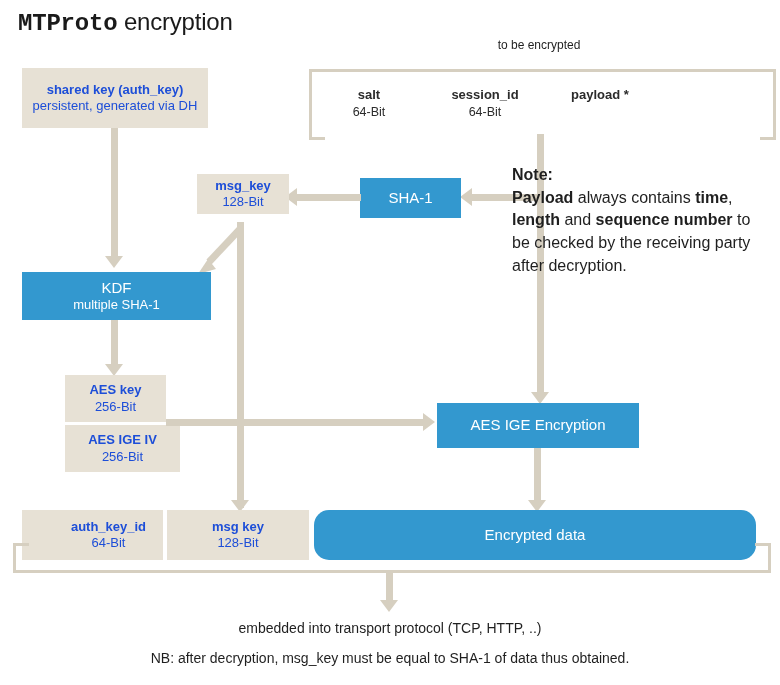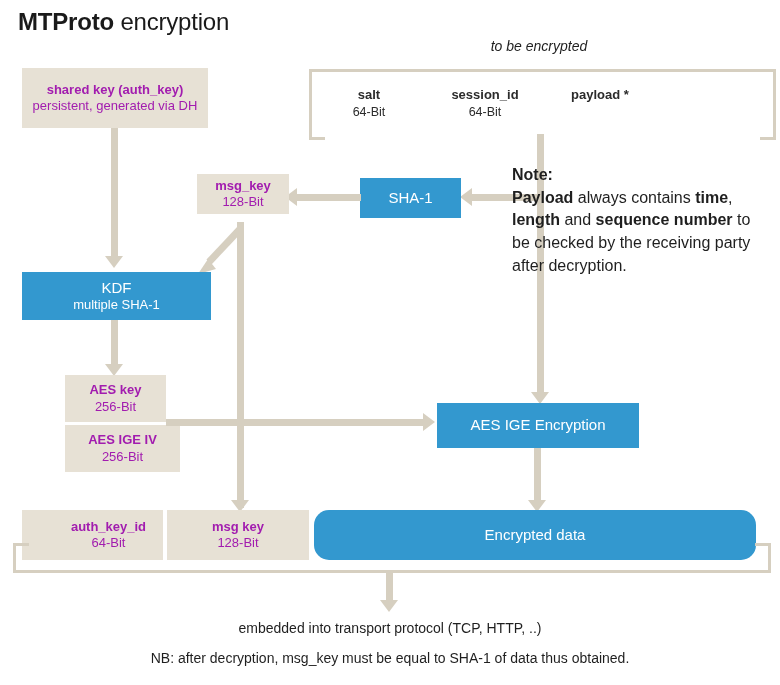--- a/index.html
+++ b/index.html
@@ -18,34 +18,34 @@
   .abs { position: absolute; box-sizing: border-box; }
 
   
   #title {
     left: 18px; top: 8px;
     font-size: 24px;
     color: #1a1a1a;
     letter-spacing: -0.2px;
     white-space: nowrap;
   }
-  #title .bold { font-weight: bold; }
+  #title .bold { font-weight: bold; font-family: Liberation Mono, monospace; }
 
   
   .box {
     display: flex;
     flex-direction: column;
     align-items: center;
     justify-content: center;
     text-align: center;
     line-height: 1.25;
   }
   .box-beige {
     background: #e7e1d5;
-    color: #a21caf;
+    color: #1d4ed8;
   }
   .box-blue {
     background: #3398cf;
     color: #ffffff;
   }
   .box .l1 { font-weight: bold; font-size: 13px; }
   .box .l2 { font-size: 13px; font-weight: normal; }
   .box-blue .l1 { font-weight: normal; font-size: 15px; }
   .box-blue .l2 { font-size: 13px; }
 
@@ -114,21 +114,21 @@
     border-right: 12px solid #d6cfc0;
   }
   .arrow-right {
     border-top: 9px solid transparent;
     border-bottom: 9px solid transparent;
     border-left: 12px solid #d6cfc0;
   }
 
   
   .ftext { position: absolute; color: #1f1f1f; }
-  #tbe-label { font-size: 14px; font-style: italic; }
+  #tbe-label { font-size: 12px; }
   #note {
     font-size: 16px;
     line-height: 1.42;
     width: 252px;
     color: #1f1f1f;
   }
   #note .b { font-weight: bold; }
   .footline { font-size: 14px; text-align: center; width: 780px; left: 0; }
 
   svg.diag { position: absolute; overflow: visible; }

